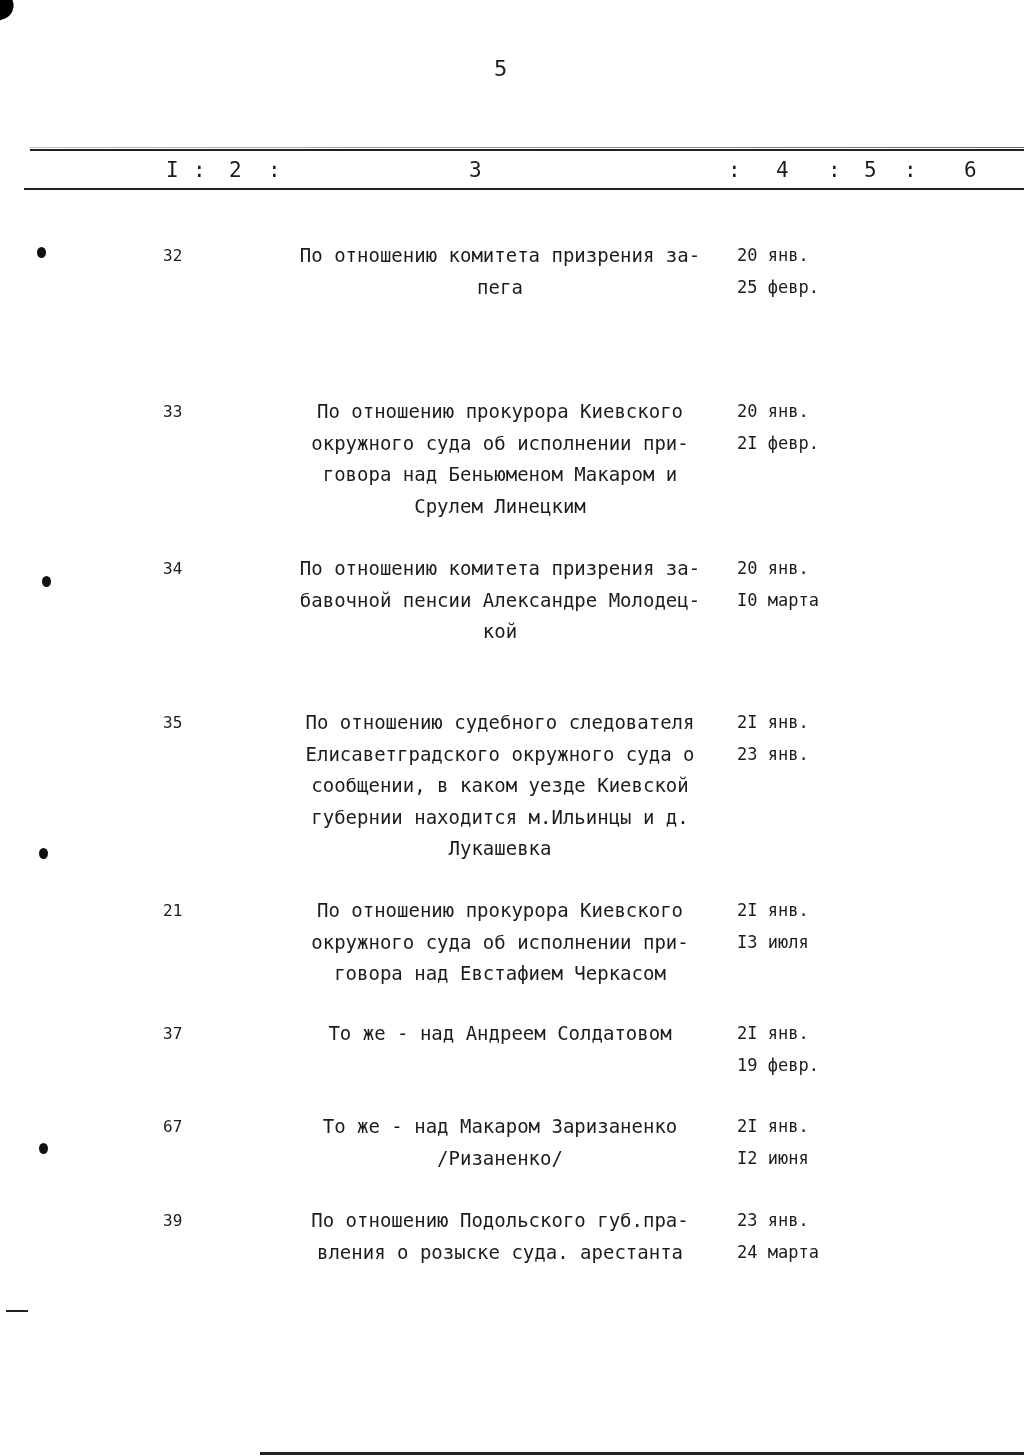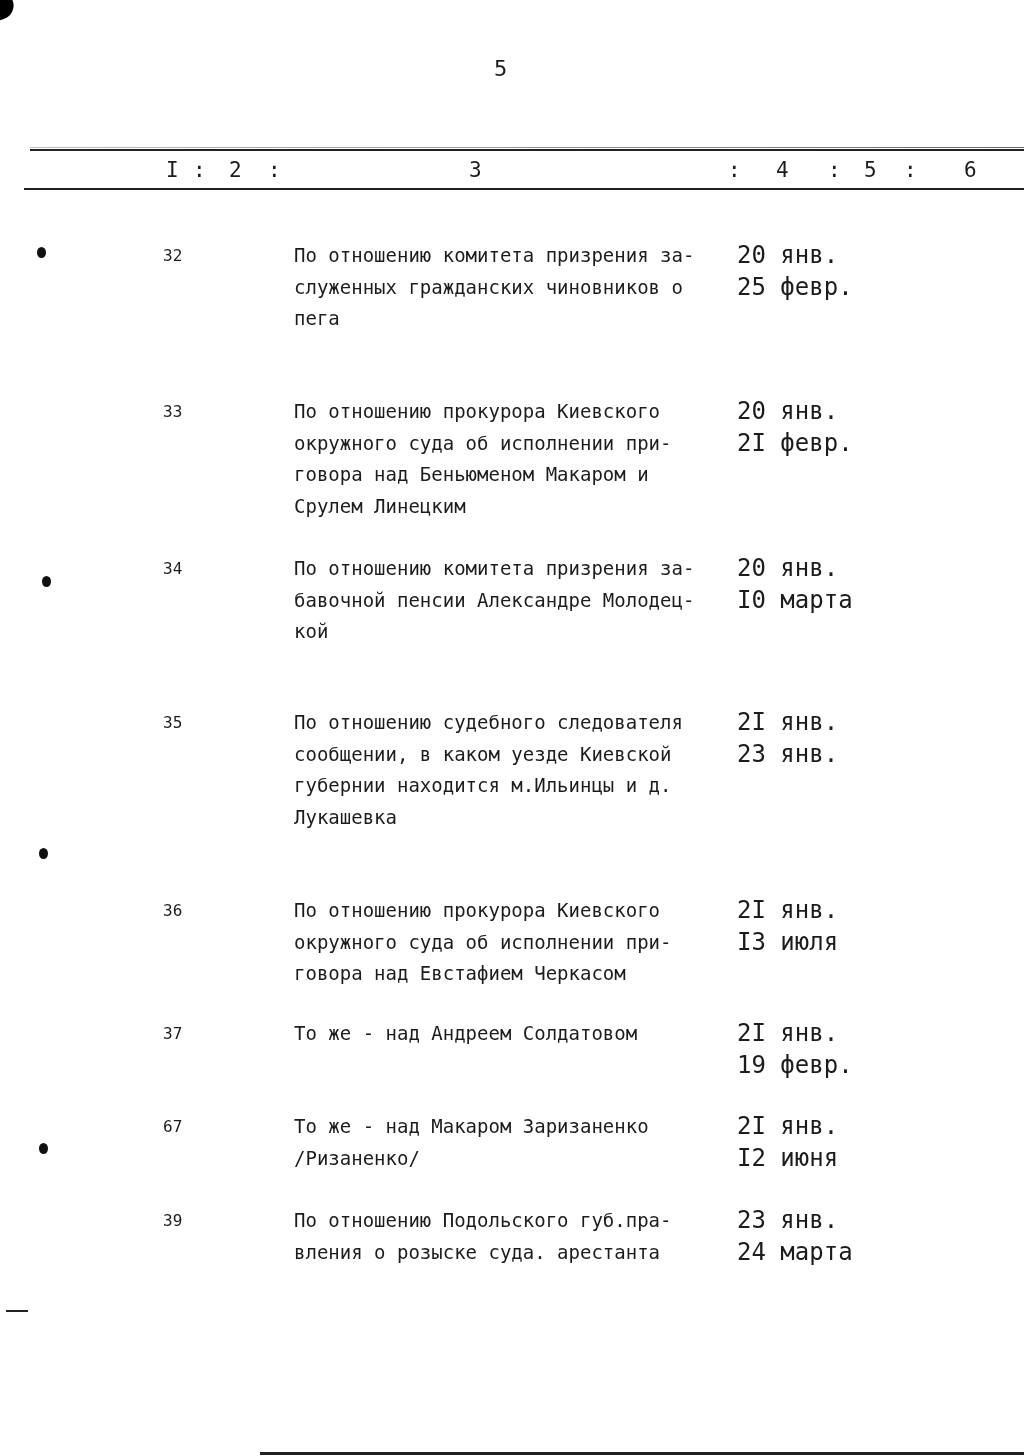--- a/index.html
+++ b/index.html
@@ -29,26 +29,26 @@
     position: absolute; top: 158px; left: 0; width: 1024px; height: 28px;
     font-size: 21px;
   }
   .header-row span { position: absolute; top: 0; }
   .entries { position: absolute; left: 0; top: 0; width: 1024px; }
   .entry { position: absolute; left: 0; width: 1024px; }
   .entry .num {
     position: absolute; left: 163px; top: 0; font-size: 16px; line-height: 31.5px;
   }
   .entry .desc {
-    position: absolute; left: 294px; top: 0; width: 460px;
-    font-size: 19px; line-height: 31.5px; white-space: pre;
+    position: absolute; left: 270px; top: 0; width: 460px;
+    font-size: 19px; line-height: 31.5px; white-space: pre; text-align: center;
   }
   .entry .dates {
     position: absolute; left: 737px; top: 0; width: 120px;
-    font-size: 24px; line-height: 31.5px; white-space: pre;
+    font-size: 17px; line-height: 31.5px; white-space: pre;
   }
   .margin-dot {
     position: absolute; width: 9px; height: 11px; background: #111; border-radius: 50% 50% 50% 50%;
   }
   .margin-dash {
     position: absolute; left: 6px; top: 1310px; width: 22px; height: 2px; background: #222;
   }
 </style>
 </head>
 <body>
@@ -72,44 +72,44 @@
   <span style="left:904px">:</span>
   <span style="left:964px">6</span>
 </div>
 
 <div class="rule mid"></div>
 
 <div class="entries">
 
   <div class="entry" style="top:240px">
     <div class="num">32</div>
-    <div class="desc"><div>По отношению комитета призрения за-</div><div>служенных гражданских чиновников о</div><div>пега</div></div>
+    <div class="desc"><div>По отношению комитета призрения за-</div><div>пега</div></div>
     <div class="dates"><div>20 янв.</div><div>25 февр.</div></div>
   </div>
 
   <div class="entry" style="top:396px">
     <div class="num">33</div>
     <div class="desc"><div>По отношению прокурора Киевского</div><div>окружного суда об исполнении при-</div><div>говора над Беньюменом Макаром и</div><div>Срулем Линецким</div></div>
     <div class="dates"><div>20 янв.</div><div>2I февр.</div></div>
   </div>
 
   <div class="entry" style="top:553px">
     <div class="num">34</div>
     <div class="desc"><div>По отношению комитета призрения за-</div><div>бавочной пенсии Александре Молодец-</div><div>кой</div></div>
     <div class="dates"><div>20 янв.</div><div>I0 марта</div></div>
   </div>
 
   <div class="entry" style="top:707px">
     <div class="num">35</div>
-    <div class="desc"><div>По отношению судебного следователя</div><div>сообщении, в каком уезде Киевской</div><div>губернии находится м.Ильинцы и д.</div><div>Лукашевка</div></div>
+    <div class="desc"><div>По отношению судебного следователя</div><div>Елисаветградского окружного суда о</div><div>сообщении, в каком уезде Киевской</div><div>губернии находится м.Ильинцы и д.</div><div>Лукашевка</div></div>
     <div class="dates"><div>2I янв.</div><div>23 янв.</div></div>
   </div>
 
   <div class="entry" style="top:895px">
-    <div class="num">36</div>
+    <div class="num">21</div>
     <div class="desc"><div>По отношению прокурора Киевского</div><div>окружного суда об исполнении при-</div><div>говора над Евстафием Черкасом</div></div>
     <div class="dates"><div>2I янв.</div><div>I3 июля</div></div>
   </div>
 
   <div class="entry" style="top:1018px">
     <div class="num">37</div>
     <div class="desc"><div>То же - над Андреем Солдатовом</div></div>
     <div class="dates"><div>2I янв.</div><div>19 февр.</div></div>
   </div>
 

